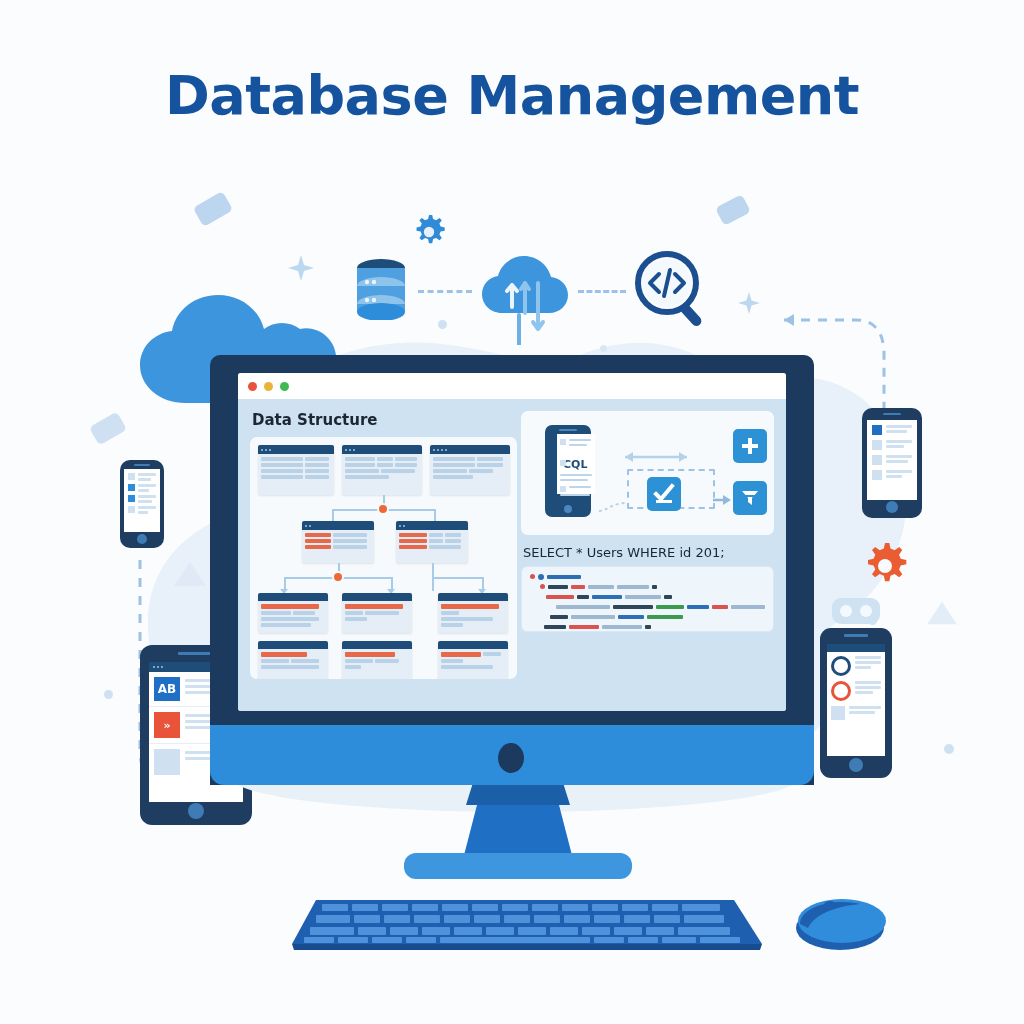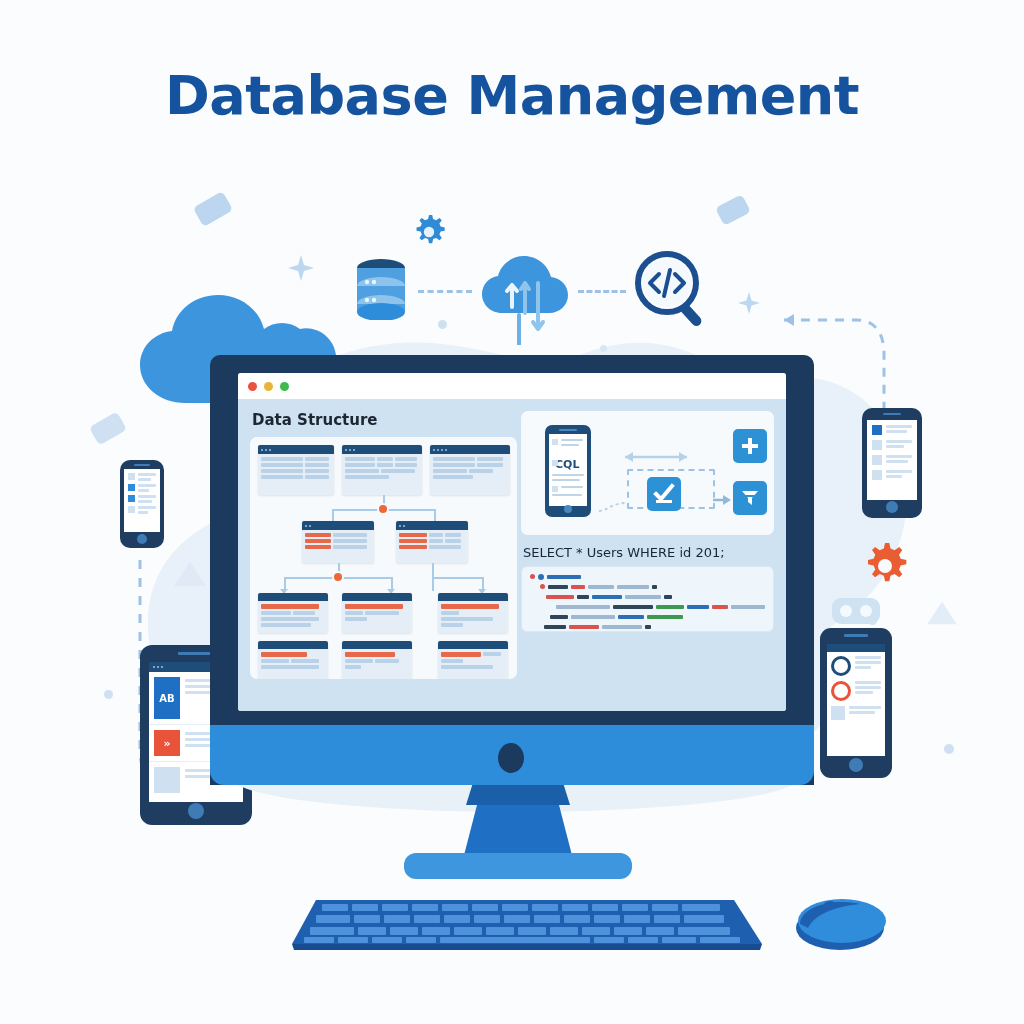--- a/index.html
+++ b/index.html
@@ -99,21 +99,21 @@
   .link.h{height:1.5px;} .link.v{width:1.5px;}
   .node{position:absolute;width:8px;height:8px;border-radius:50%;background:#ec6836;
         box-shadow:0 0 0 2px #f7fafc;}
   .arw{position:absolute;width:0;height:0;border-left:4px solid transparent;
        border-right:4px solid transparent;border-top:5px solid #a8cbe8;}
 
   
   .ops-box{background:#f7fafc;border-radius:7px;height:124px;position:relative;}
   .op-phone{position:absolute;left:24px;top:14px;width:46px;height:92px;
             background:#1f4d7a;border-radius:7px;}
-  .op-phone .scr{position:absolute;left:4px;top:9px;width:38px;height:72px;background:#fff;}
+  .op-phone .scr{position:absolute;left:12px;top:9px;width:38px;height:60px;background:#fff;}
   .op-phone .home{position:absolute;left:19px;bottom:4px;width:8px;height:8px;border-radius:50%;background:#4b86bd;}
   .op-phone .speaker{position:absolute;left:14px;top:4px;width:18px;height:2px;border-radius:1px;background:#4b86bd;}
   .sql-word{position:absolute;left:6px;top:24px;font-size:11px;font-weight:bold;color:#1f4d7a;
             font-family:"DejaVu Sans",sans-serif;}
   .tline{position:absolute;height:2px;background:#bcd5ea;border-radius:1px;}
   .tsq{position:absolute;width:6px;height:6px;background:#cfe0f0;}
   .tile{position:absolute;width:34px;height:34px;border-radius:5px;background:#2d91d6;
         display:flex;align-items:center;justify-content:center;color:#fff;}
   .bidir{position:absolute;left:96px;top:40px;width:78px;height:12px;}
   .dashrect{position:absolute;left:106px;top:58px;width:84px;height:36px;
@@ -291,21 +291,21 @@
 
   <div class="device" style="left:140px;top:645px;width:112px;height:180px;border-radius:12px;">
     <div class="dsp" style="left:38px;top:7px;width:36px;height:3px;"></div>
     <div class="dscr" style="left:9px;top:17px;width:94px;height:140px;">
       <div class="minihead" style="height:10px;display:flex;align-items:center;gap:2px;padding-left:4px;">
         <i style="width:2px;height:2px;border-radius:50%;background:#9fc4e4;display:block;"></i>
         <i style="width:2px;height:2px;border-radius:50%;background:#9fc4e4;display:block;"></i>
         <i style="width:2px;height:2px;border-radius:50%;background:#9fc4e4;display:block;"></i>
       </div>
       <div style="padding:5px;display:flex;gap:5px;border-bottom:1px solid #e6eef6;">
-        <div class="swatch" style="width:26px;height:42px;font-size:10px;">AB</div>
+        <div class="swatch" style="width:26px;height:24px;font-size:12px;">AB</div>
         <div style="flex:1;display:flex;flex-direction:column;gap:3px;padding-top:2px;">
           <div class="minirow"></div>
             <div class="minirow"></div>
             <div class="minirow" style="width:70%;"></div>
         </div>
       </div>
       <div style="padding:5px;display:flex;gap:5px;border-bottom:1px solid #e6eef6;">
         <div class="swatch orange" style="width:26px;height:26px;font-size:11px;">»</div>
         <div style="flex:1;display:flex;flex-direction:column;gap:3px;padding-top:2px;">
           <div class="minirow"></div>

